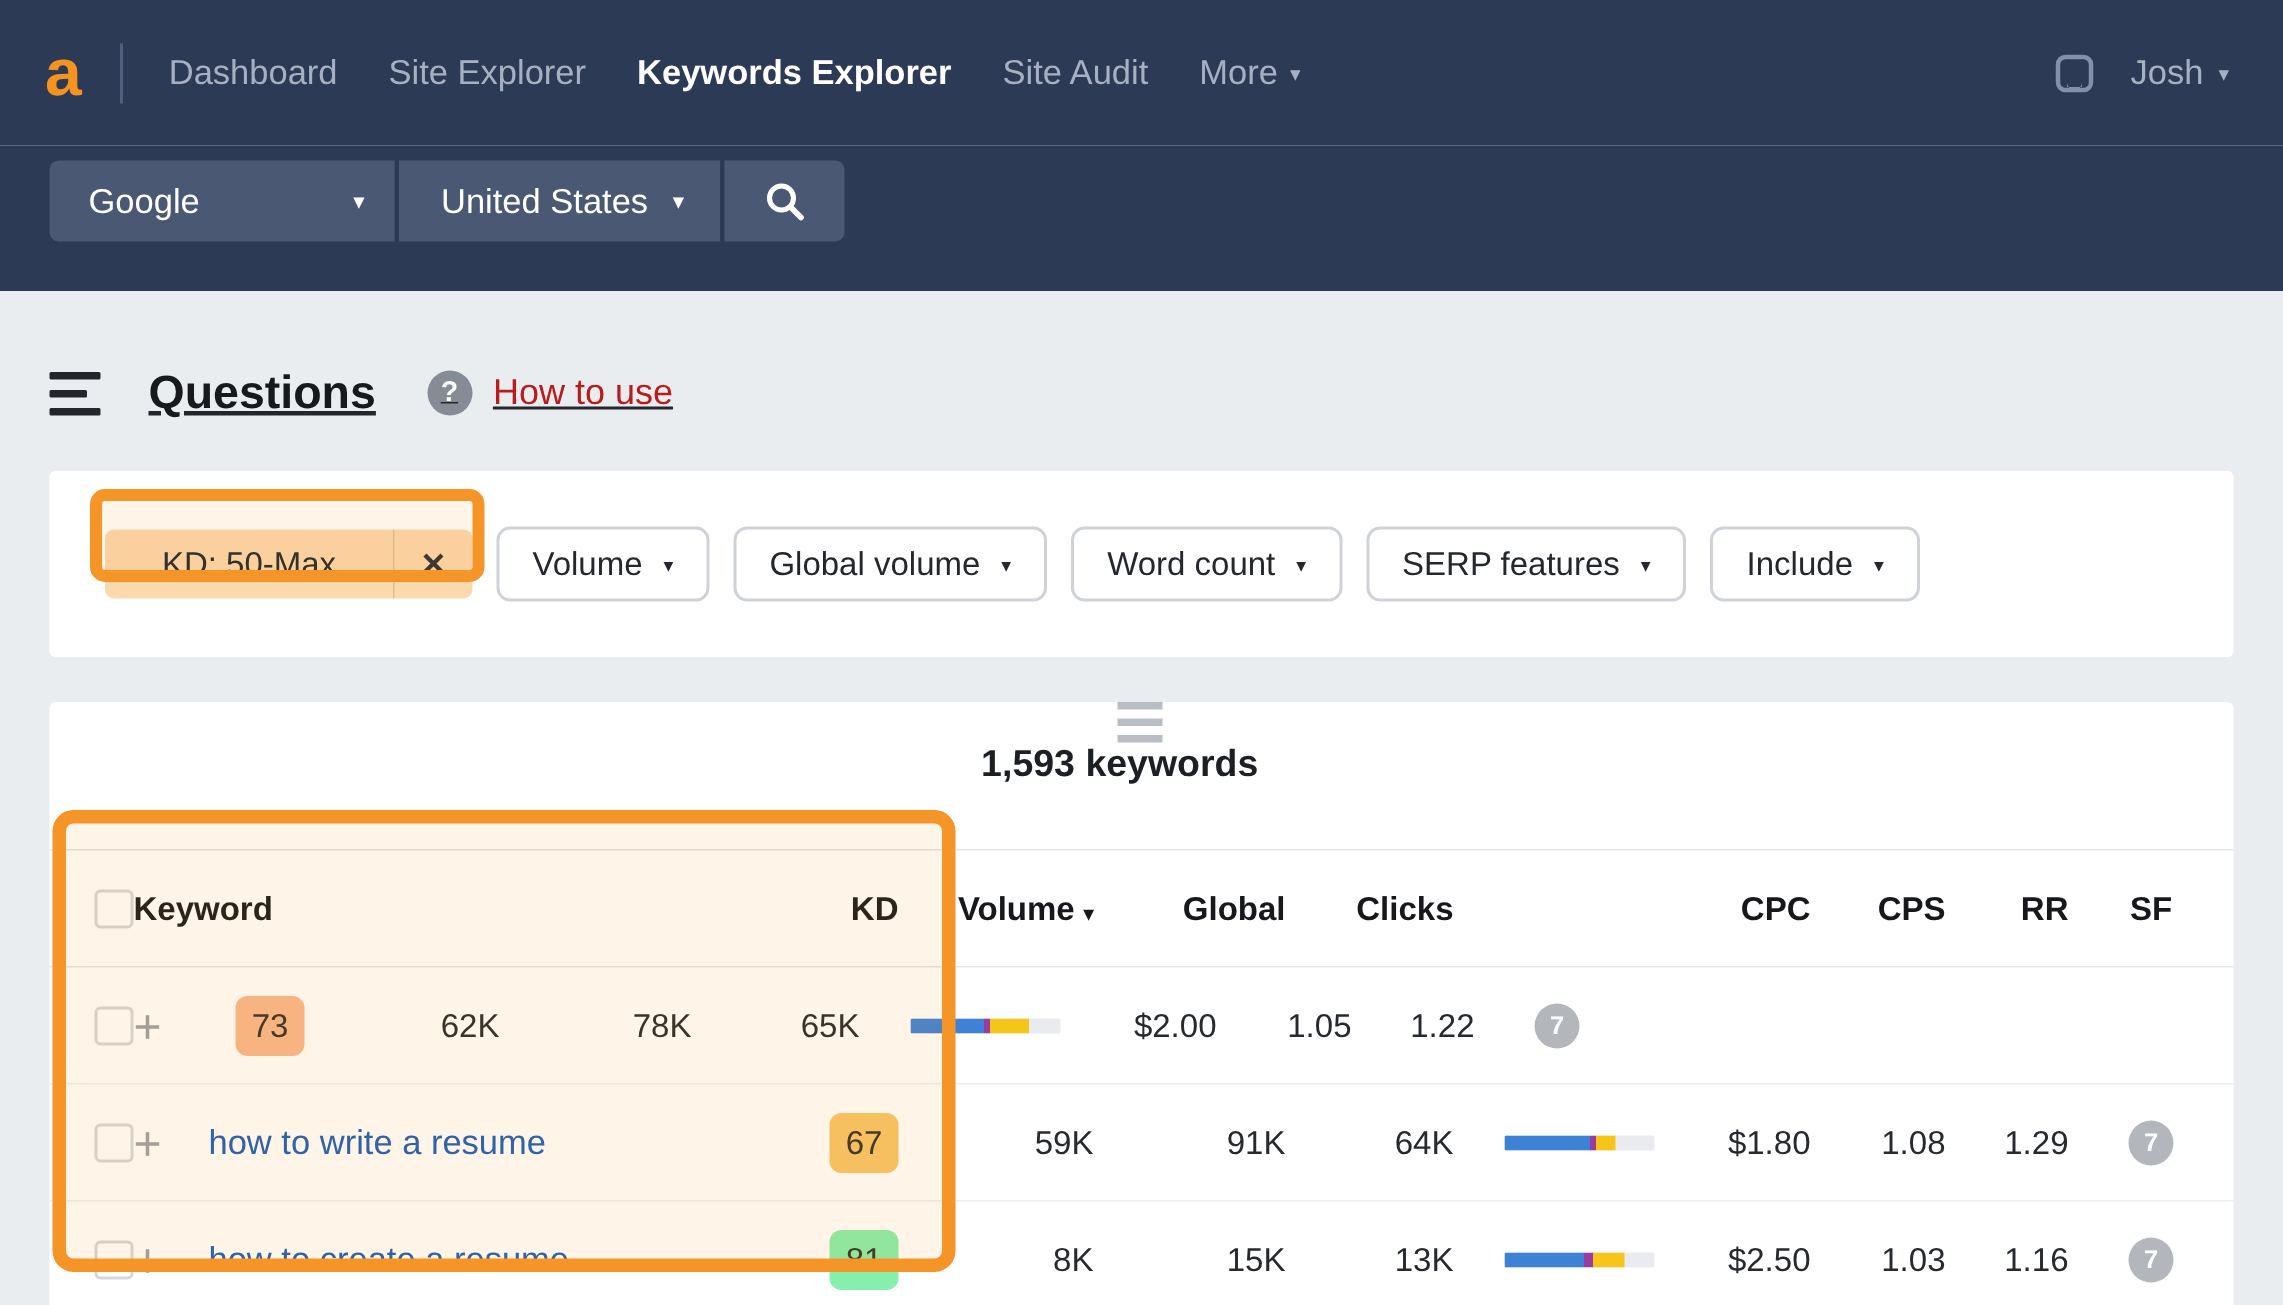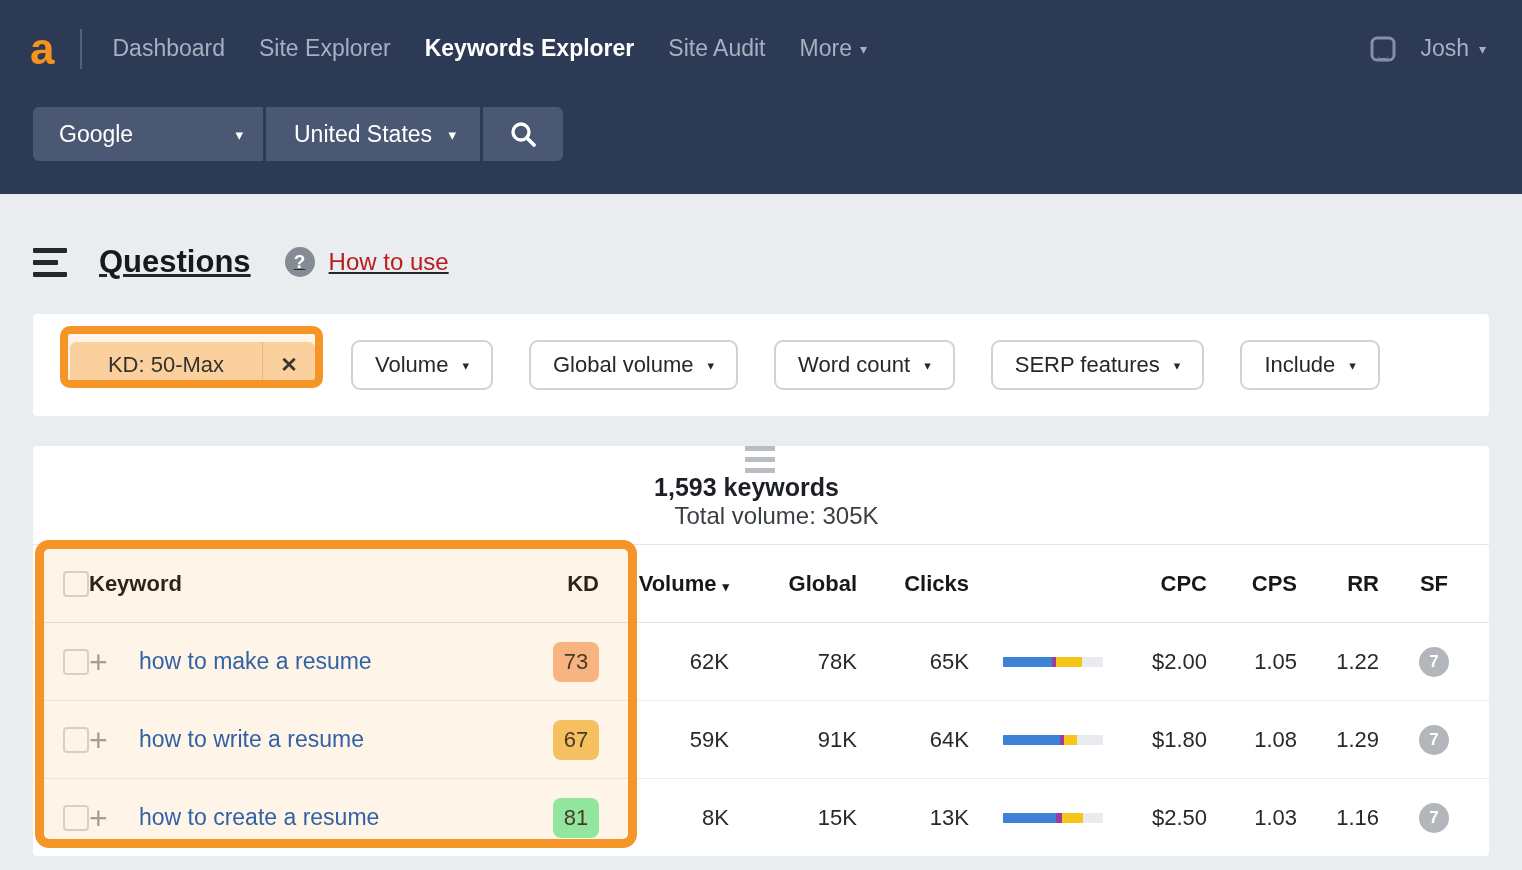--- a/index.html
+++ b/index.html
@@ -49,22 +49,22 @@
   .burger-dark { display:flex; flex-direction:column; gap:7px; width:34px; margin-right:32px; cursor:pointer; }
   .burger-dark i { height:5px; background:#23272b; border-radius:1px; display:block; }
   .burger-dark i:nth-child(1){ width:34px; } .burger-dark i:nth-child(2){ width:25px; } .burger-dark i:nth-child(3){ width:34px; }
   .page-title { font-size:31px; font-weight:700; color:#17191c; margin-right:34px; }
   .help { display:flex; align-items:center; gap:14px; cursor:pointer; }
   .help-circle { width:30px; height:30px; border-radius:50%; background:#858c96; color:#fff;
     font-size:19px; font-weight:700; display:flex; align-items:center; justify-content:center; }
   .help-label { font-size:24px; color:#b91c1c; }
 
   
-  .filter-card { background:#fff; margin:22px 33px 0; height:102px; border-radius:4px;
-    display:flex; align-items:center; padding-left:37px; gap:36px; }
+  .filter-card { background:#fff; margin:22px 33px 0; height:124px; border-radius:4px;
+    display:flex; align-items:center; padding-left:37px; gap:16px; }
   .chip { height:46px; width:245px; background:#fbd9ad; border-radius:6px;
     display:flex; align-items:center; overflow:hidden; }
   .chip-label { flex:1; text-align:center; font-size:22px; color:#21262b; padding:0 6px; }
   .chip-div { width:1px; height:100%; background:#ddbd92; }
   .chip-x { width:52px; text-align:center; font-size:21px; font-weight:700; color:#2a2e33; cursor:pointer; }
   .filter-btn { height:50px; background:#fff; border:2px solid #cfd3d8; border-radius:9px;
     display:flex; align-items:center; gap:14px; padding:0 22px; font-size:22px; color:#24282d; cursor:pointer; }
   .filter-btn .caret { color:#24282d; font-size:13px; }
 
   
@@ -200,21 +200,20 @@
 </div>
 
 <div class="results-card">
   <div class="stats-row">
     <div class="burger-gray">
         <i></i>
         <i></i>
         <i></i>
       </div>
     <div class="stats-count">1,593 keywords</div>
-    <div class="stats-total">Total volume: 305K</div>
   </div>
   <div class="tdiv"></div>
 
   <div class="trow">
     <div class="cell-cb">
         <div class="checkbox"></div>
       </div>
     <div class="cell-kwh th">Keyword</div>
     <div class="cell-kd th">KD</div>
     <div class="cell-sp"></div>
@@ -229,21 +228,20 @@
     <div class="cell-rr th th-right">RR</div>
     <div class="cell-sf th">SF</div>
   </div>
   <div class="tdiv"></div>
 
   <div class="trow">
     <div class="cell-cb">
         <div class="checkbox"></div>
       </div>
     <div class="cell-plus">+</div>
-    <div class="cell-kw"><a>how to make a resume</a></div>
     <div class="cell-kd">
         <div class="kd-badge" style="background: rgb(248, 183, 140);">73</div>
       </div>
     <div class="cell-sp"></div>
     <div class="cell-vol num">62K</div>
     <div class="cell-glob num">78K</div>
     <div class="cell-clicks num">65K</div>
     <div class="cell-bar">
         <div class="minibar">
       <span class="seg-blue" style="width: 49%;"></span>

